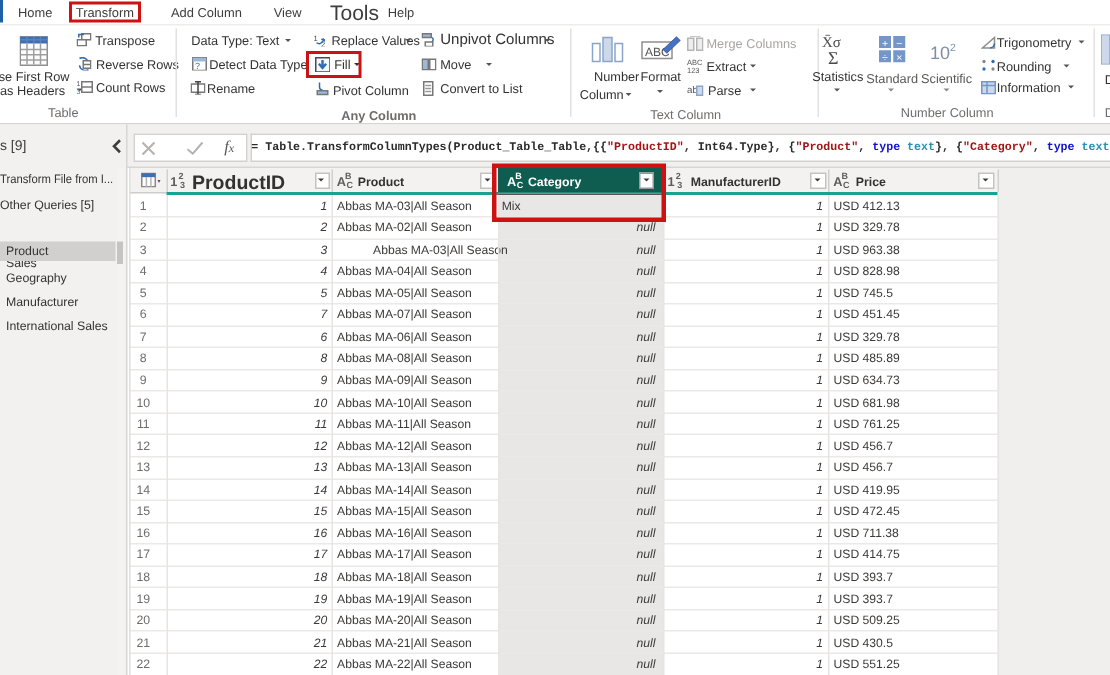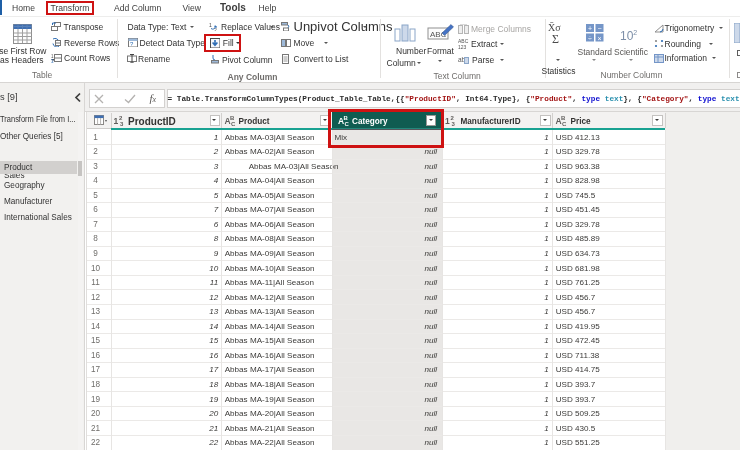--- a/index.html
+++ b/index.html
@@ -1,18 +1,18 @@
 <!DOCTYPE html>
 <html><head><meta charset="utf-8"><style>html,body{margin:0;padding:0;}body{width:740px;height:450px;background:#ffffff;font-family:"Liberation Sans",sans-serif;overflow:hidden;position:relative;-webkit-font-smoothing:antialiased;}div{box-sizing:content-box;}</style></head><body>
 <div class="" style="position:absolute;left:0;top:0;width:2px;height:15px;background:#1e5fa6;"></div>
 <div style="position:absolute;left:12px;top:2.8px;font-size:8.6px;color:#3d3d3d;font-weight:normal;white-space:nowrap;line-height:10.6px;">Home</div>
 <div style="position:absolute;left:50.5px;top:2.8px;font-size:8.6px;color:#3d3d3d;font-weight:normal;white-space:nowrap;line-height:10.6px;">Transform</div>
 <div style="position:absolute;left:114px;top:2.8px;font-size:8.6px;color:#3d3d3d;font-weight:normal;white-space:nowrap;line-height:10.6px;">Add&nbsp;Column</div>
 <div style="position:absolute;left:182.5px;top:2.8px;font-size:8.6px;color:#3d3d3d;font-weight:normal;white-space:nowrap;line-height:10.6px;">View</div>
-<div style="position:absolute;left:220px;top:2.8px;font-size:10px;color:#3d3d3d;font-weight:bold;white-space:nowrap;line-height:10.6px;">Tools</div>
+<div style="position:absolute;left:220px;top:2.8px;font-size:14px;color:#3d3d3d;font-weight:normal;white-space:nowrap;line-height:10.6px;">Tools</div>
 <div style="position:absolute;left:258.5px;top:2.8px;font-size:8.6px;color:#3d3d3d;font-weight:normal;white-space:nowrap;line-height:10.6px;">Help</div>
 <div style="position:absolute;left:0px;top:15.8px;width:740px;height:1px;background:#ededec;"></div>
 <svg style="position:absolute;left:13px;top:23.5px;" width="19" height="20" viewBox="0 0 19 20">
     <rect x="0.5" y="0.5" width="18" height="19" fill="#fdfdfd" stroke="#8f8f8f"></rect>
     <rect x="0.5" y="0.5" width="18" height="4.5" fill="#3f6fb2"></rect>
     <line x1="5" y1="5" x2="5" y2="19" stroke="#9f9f9f"></line>
     <line x1="9.5" y1="5" x2="9.5" y2="19" stroke="#9f9f9f"></line>
     <line x1="14" y1="5" x2="14" y2="19" stroke="#9f9f9f"></line>
     <line x1="1" y1="9" x2="18.5" y2="9" stroke="#9f9f9f"></line>
     <line x1="1" y1="12.5" x2="18.5" y2="12.5" stroke="#9f9f9f"></line>
@@ -79,21 +79,21 @@
 <svg style="position:absolute;left:209.5px;top:54px;" width="10" height="9.5" viewBox="0 0 10 9.5">
     <path d="M3 1 L3 4 Q3 6 5 6" stroke="#2e6db4" fill="none"></path>
     <rect x="1.5" y="6.5" width="7" height="2.5" fill="#9db9d9" stroke="#777"></rect>
   </svg>
 <div style="position:absolute;left:222px;top:54.8px;font-size:8.5px;color:#323232;font-weight:normal;white-space:nowrap;line-height:10.5px;">Pivot Column</div>
 <svg style="position:absolute;left:281px;top:21.8px;" width="10" height="9.5" viewBox="0 0 10 9.5">
     <rect x="0.5" y="0.5" width="6" height="2.5" fill="#9db9d9" stroke="#777"></rect>
     <path d="M7 3 Q8.5 4 7 6" stroke="#2e6db4" fill="none"></path>
     <rect x="2.5" y="6" width="5" height="3" fill="#fff" stroke="#777"></rect>
   </svg>
-<div style="position:absolute;left:293.5px;top:21.8px;font-size:13px;color:#323232;font-weight:normal;white-space:nowrap;line-height:10.5px;">Unpivot Columns</div>
+<div style="position:absolute;left:293.5px;top:21.8px;font-size:10px;color:#323232;font-weight:normal;white-space:nowrap;line-height:10.5px;">Unpivot Columns</div>
 <div style="position:absolute;left:363px;top:25.8px;width:0;height:0;border-left:2.0px solid transparent;border-right:2.0px solid transparent;border-top:2.48px solid #555;"></div>
 <svg style="position:absolute;left:281px;top:37.8px;" width="10" height="9.5" viewBox="0 0 10 9.5">
     <rect x="0.5" y="1.5" width="4" height="7" fill="#9db9d9" stroke="#777"></rect>
     <rect x="5.5" y="1.5" width="4" height="7" fill="#fff" stroke="#777"></rect>
   </svg>
 <div style="position:absolute;left:293.5px;top:37.9px;font-size:8.5px;color:#323232;font-weight:normal;white-space:nowrap;line-height:10.5px;">Move</div>
 <div style="position:absolute;left:323.5px;top:41.8px;width:0;height:0;border-left:2.0px solid transparent;border-right:2.0px solid transparent;border-top:2.48px solid #555;"></div>
 <svg style="position:absolute;left:282px;top:53.8px;" width="8" height="10" viewBox="0 0 8 10">
     <rect x="0.5" y="0.5" width="6" height="9" fill="#fff" stroke="#777"></rect>
     <line x1="1.5" y1="3" x2="5.5" y2="3" stroke="#999"></line>
@@ -135,21 +135,21 @@
     <rect x="6.5" y="3.5" width="4" height="6" fill="#cdd9ea" stroke="#8aa5c8"></rect>
   </svg>
 <div style="position:absolute;left:472px;top:54.8px;font-size:8.5px;color:#323232;font-weight:normal;white-space:nowrap;line-height:10.5px;">Parse</div>
 <div style="position:absolute;left:500px;top:58.8px;width:0;height:0;border-left:2.0px solid transparent;border-right:2.0px solid transparent;border-top:2.48px solid #555;"></div>
 <div style="position:absolute;left:433.5px;top:70.8px;font-size:8.5px;color:#6f6d6b;font-weight:normal;white-space:nowrap;line-height:10.5px;">Text Column</div>
 <div style="position:absolute;left:545px;top:19px;width:1px;height:59px;background:#e3e1df;"></div>
 <svg style="position:absolute;left:547px;top:22px;" width="24" height="22" viewBox="0 0 24 22">
     <text x="1" y="9" font-size="10" fill="#4a4a4a" font-family="Liberation Serif">X̄σ</text>
     <text x="5" y="20.5" font-size="12" fill="#4a4a4a" font-family="Liberation Serif">Σ</text>
   </svg>
-<div style="position:absolute;left:541.5px;top:46.2px;font-size:8.5px;color:#323232;font-weight:normal;white-space:nowrap;line-height:10.5px;margin-top:20px;">Statistics</div>
+<div style="position:absolute;left:541.5px;top:46.2px;font-size:8.5px;color:#323232;font-weight:normal;white-space:nowrap;line-height:10.5px;">Statistics</div>
 <div style="position:absolute;left:555.5px;top:58.8px;width:0;height:0;border-left:2.0px solid transparent;border-right:2.0px solid transparent;border-top:2.48px solid #555;"></div>
 <svg style="position:absolute;left:584.5px;top:23px;" width="20" height="20" viewBox="0 0 20 20">
     <rect x="1" y="1" width="8" height="8" fill="#7596c8"></rect>
     <text x="3" y="8" font-size="7" fill="#fff">+</text>
     <rect x="10.5" y="1" width="8" height="8" fill="#7596c8"></rect>
     <text x="12.5" y="8" font-size="7" fill="#fff">−</text>
     <rect x="1" y="10.5" width="8" height="8" fill="#7596c8"></rect>
     <text x="3" y="17.5" font-size="7" fill="#fff">÷</text>
     <rect x="10.5" y="10.5" width="8" height="8" fill="#7596c8"></rect>
     <text x="12.5" y="17.5" font-size="7" fill="#fff">×</text>
@@ -236,21 +236,21 @@
     <rect x="0.5" y="0.5" width="9" height="2.6" fill="#3f6fb2"></rect>
     <line x1="3.6" y1="3" x2="3.6" y2="9.5" stroke="#b5b3b1"></line>
     <line x1="6.6" y1="3" x2="6.6" y2="9.5" stroke="#b5b3b1"></line>
   </svg>
 <div style="position:absolute;left:104.8px;top:119.8px;width:0;height:0;border-left:1.75px solid transparent;border-right:1.75px solid transparent;border-top:2.17px solid #555;"></div>
 <div style="position:absolute;left:113.5px;top:115.1px;width:12px;height:12px;color:#5f5d5b;">
     <span style="position:absolute;left:0;top:2px;font-size:8.5px;font-weight:bold;line-height:8px;">1</span>
     <span style="position:absolute;left:5.5px;top:0;font-size:6px;font-weight:bold;line-height:6px;">2</span>
     <span style="position:absolute;left:6.5px;top:5.5px;font-size:6px;font-weight:bold;line-height:6px;">3</span>
   </div>
-<div style="position:absolute;left:128px;top:116.8px;font-size:10px;color:#333231;font-weight:bold;white-space:nowrap;line-height:10.2px;">ProductID</div>
+<div style="position:absolute;left:128px;top:116.8px;font-size:13px;color:#333231;font-weight:bold;white-space:nowrap;line-height:10.2px;">ProductID</div>
 <div style="position:absolute;left:209.5px;top:115.2px;width:10.5px;height:10.8px;background:#fff;border:1px solid #c4c2c0;box-sizing:border-box;"></div>
 <div style="position:absolute;left:212.4px;top:119.10000000000001px;width:0;height:0;border-left:2.3px solid transparent;border-right:2.3px solid transparent;border-top:2.852px solid #3b3a39;"></div>
 <div style="position:absolute;left:224.5px;top:115.1px;width:12px;height:12px;color:#5f5d5b;">
     <span style="position:absolute;left:0;top:2px;font-size:8.5px;font-weight:bold;line-height:8px;">A</span>
     <span style="position:absolute;left:5.5px;top:0;font-size:6px;font-weight:bold;line-height:6px;">B</span>
     <span style="position:absolute;left:6.5px;top:5.5px;font-size:6px;font-weight:bold;line-height:6px;">C</span>
   </div>
 <div style="position:absolute;left:238.5px;top:116.8px;font-size:8.2px;color:#333231;font-weight:bold;white-space:nowrap;line-height:10.2px;">Product</div>
 <div style="position:absolute;left:319.8px;top:115.2px;width:10.5px;height:10.8px;background:#fff;border:1px solid #c4c2c0;box-sizing:border-box;"></div>
 <div style="position:absolute;left:322.7px;top:119.10000000000001px;width:0;height:0;border-left:2.3px solid transparent;border-right:2.3px solid transparent;border-top:2.852px solid #3b3a39;"></div>

